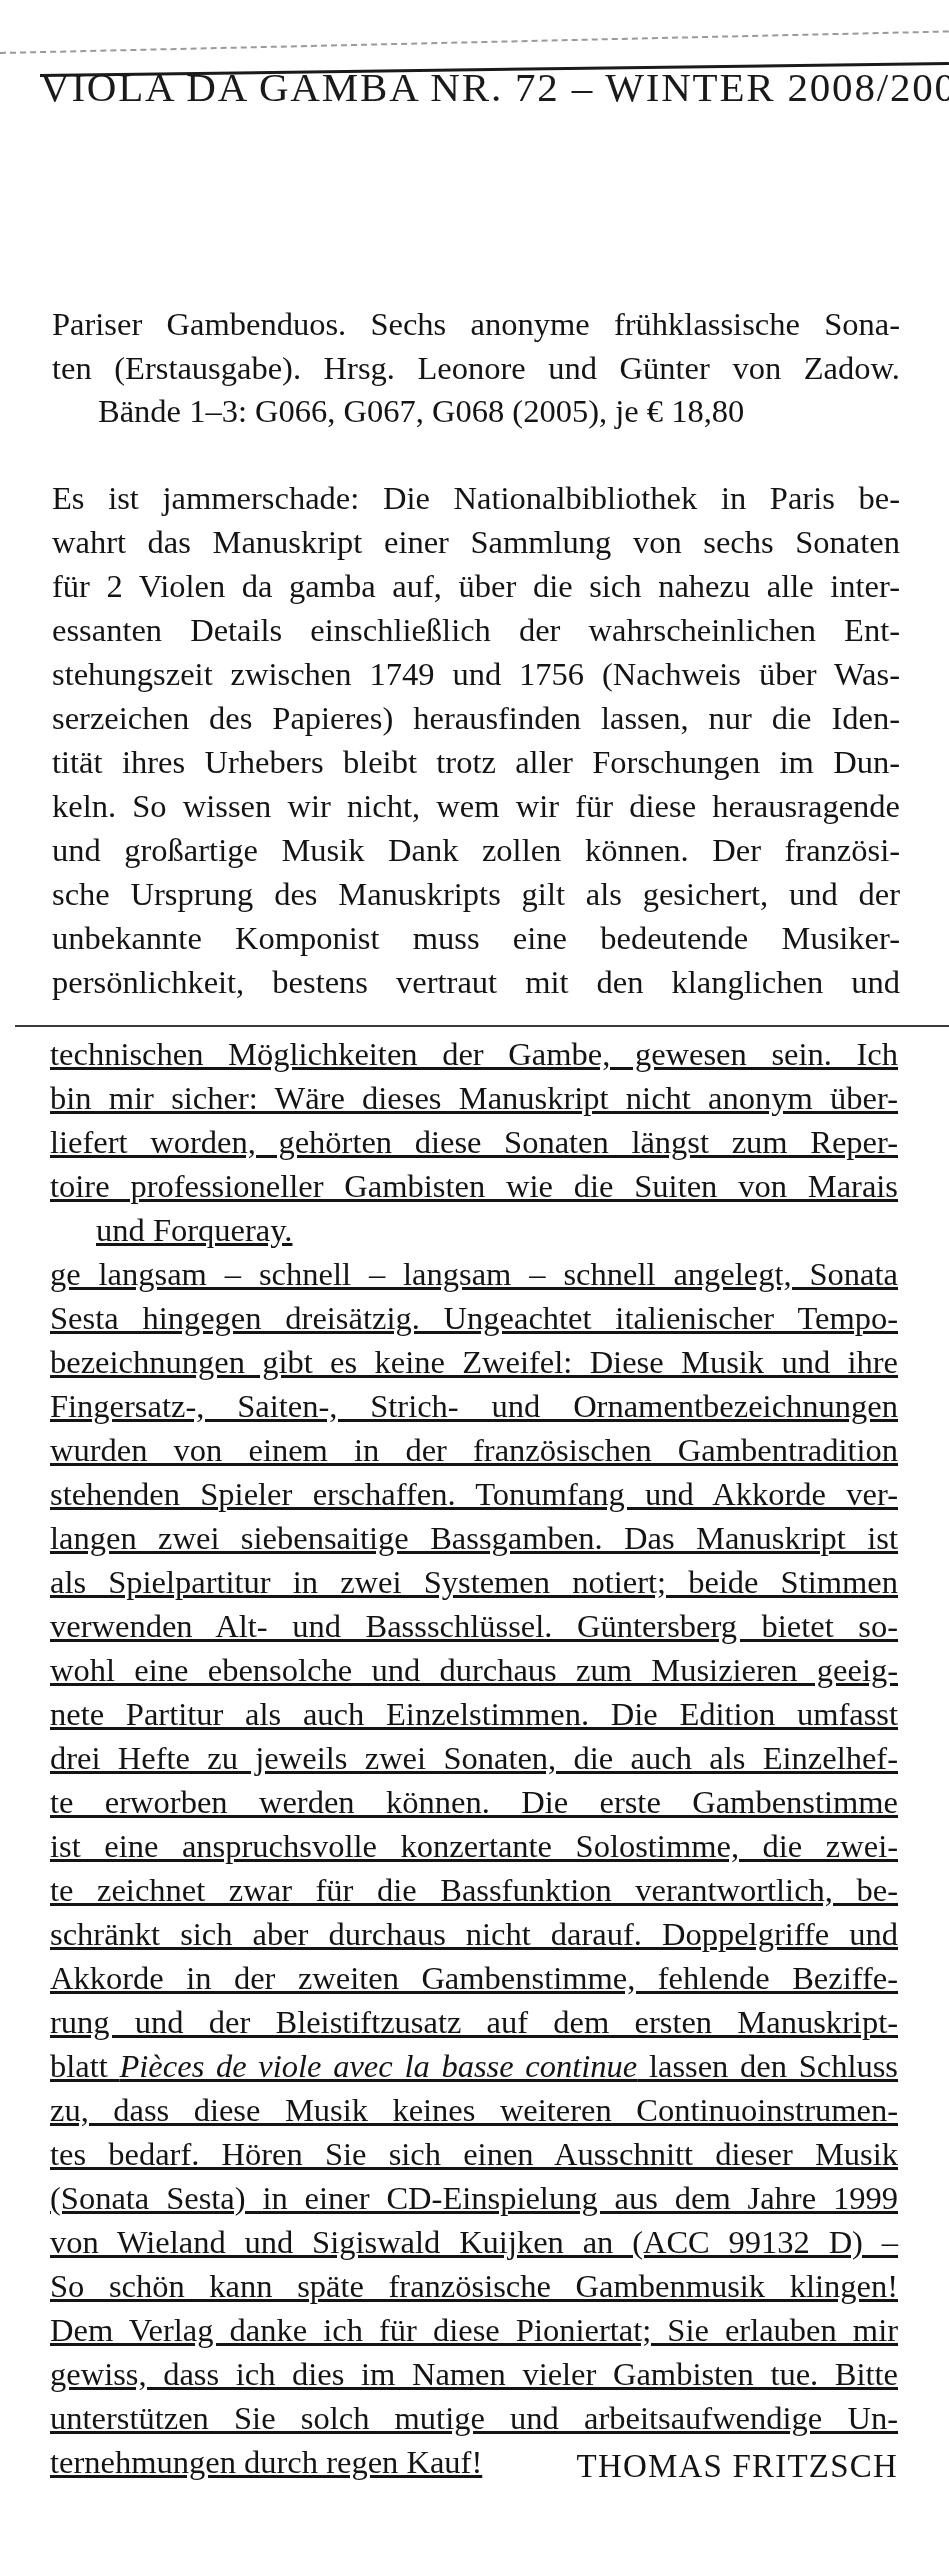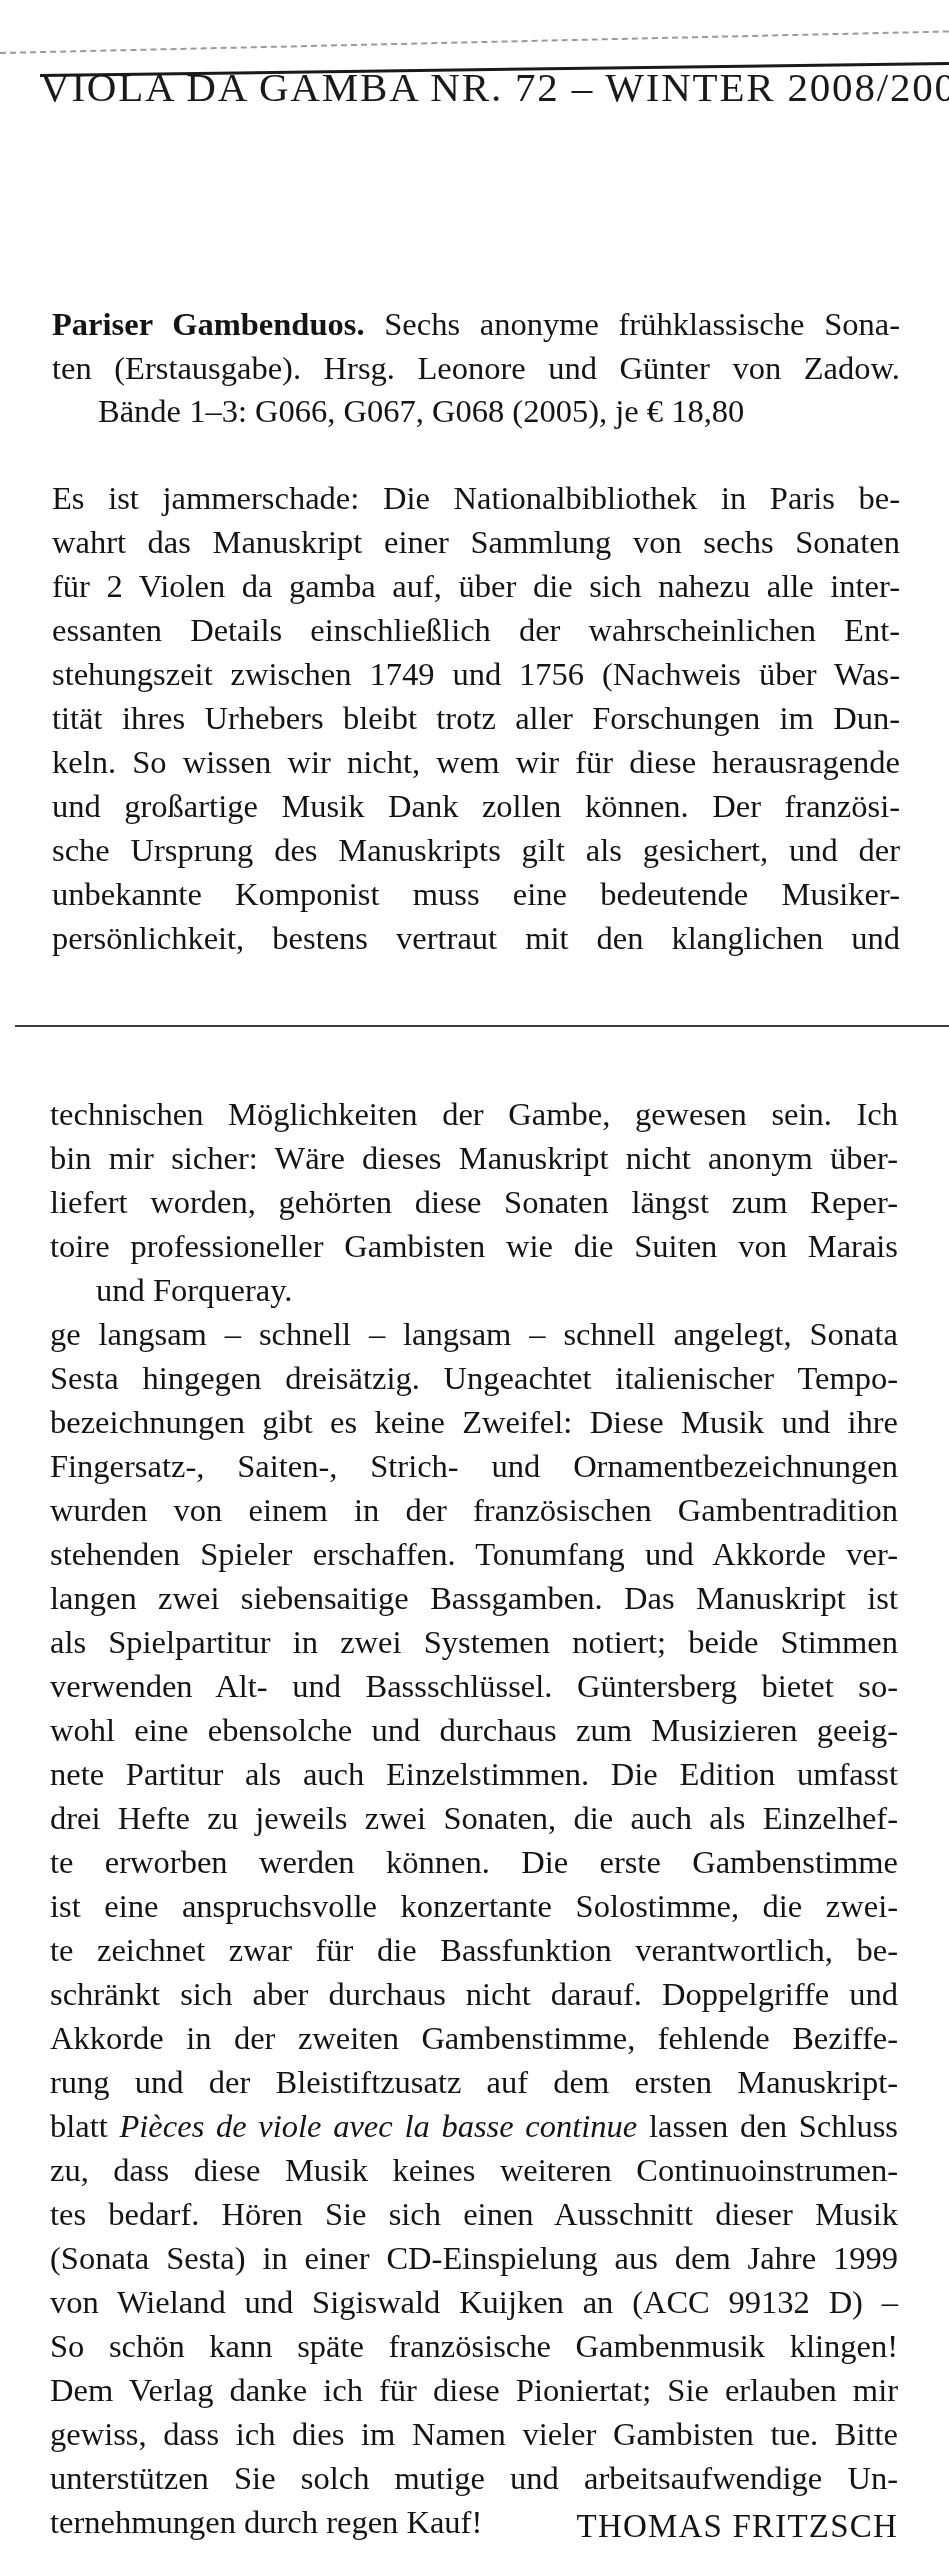--- a/index.html
+++ b/index.html
@@ -12,23 +12,23 @@
   .header { position: absolute; left: 40px; top: 63px; font-size: 41px; letter-spacing: 1.8px;
          text-transform: uppercase; white-space: nowrap; color: #1a1a1a; }
   .col { position: absolute; left: 52px; width: 848px; font-size: 32.5px; line-height: 44px; }
   .line { display: block; white-space: nowrap; text-align: justify; text-align-last: justify; height: 44px; overflow: visible; }
   .line.last { text-align-last: left; margin-left: 46px; }
   .title-block { top: 303px; }
   .title-block .line { line-height: 43.5px; height: 43.5px; }
   .para1 { top: 476px; }
   .mid-rule { position: absolute; left: 15px; top: 1025px; width: 934px; height: 0;
          border-top: 2px solid #3a3a3a; }
-  .para2 { top: 1092px; left: 50px; }
+  .para2 { top: 1032px; left: 50px; text-decoration: underline; }
   .indent { padding-left: 26px; }
-  .title-strong { font-weight: bold; }
+  .title-strong { font-weight: normal; }
   em { font-style: italic; margin-top: 44px; }
   .signature { font-size: 33px; letter-spacing: 1.2px; text-transform: uppercase; float: right; margin-top: 4px; }
   .sig-line { text-align: right; text-align-last: left; }
 </style>
 </head>
 <body>
 
 <div class="rule-top-faint"></div>
 <div class="rule-top"></div>
 <div class="header">Viola da Gamba Nr. 72 – Winter 2008/2009</div>
@@ -38,20 +38,21 @@
   <span class="line"><span>ten (Erstausgabe). Hrsg. Leonore und Günter von Zadow.</span></span>
   <span class="line last"><span>Bände 1–3: G066, G067, G068 (2005), je € 18,80</span></span>
 </div>
 
 <div class="col para1" id="p1">
     <span class="line">Es ist jammerschade: Die Nationalbibliothek in Paris be-</span>
     <span class="line">wahrt das Manuskript einer Sammlung von sechs Sonaten</span>
     <span class="line">für 2 Violen da gamba auf, über die sich nahezu alle inter-</span>
     <span class="line">essanten Details einschließlich der wahrscheinlichen Ent-</span>
     <span class="line">stehungszeit zwischen 1749 und 1756 (Nachweis über Was-</span>
+    <span class="line">serzeichen des Papieres) herausfinden lassen, nur die Iden-</span>
     <span class="line">tität ihres Urhebers bleibt trotz aller Forschungen im Dun-</span>
     <span class="line">keln. So wissen wir nicht, wem wir für diese herausragende</span>
     <span class="line">und großartige Musik Dank zollen können. Der französi-</span>
     <span class="line">sche Ursprung des Manuskripts gilt als gesichert, und der</span>
     <span class="line">unbekannte Komponist muss eine bedeutende Musiker-</span>
     <span class="line">persönlichkeit, bestens vertraut mit den klanglichen und</span>
   </div>
 
 <div class="mid-rule"></div>
 

